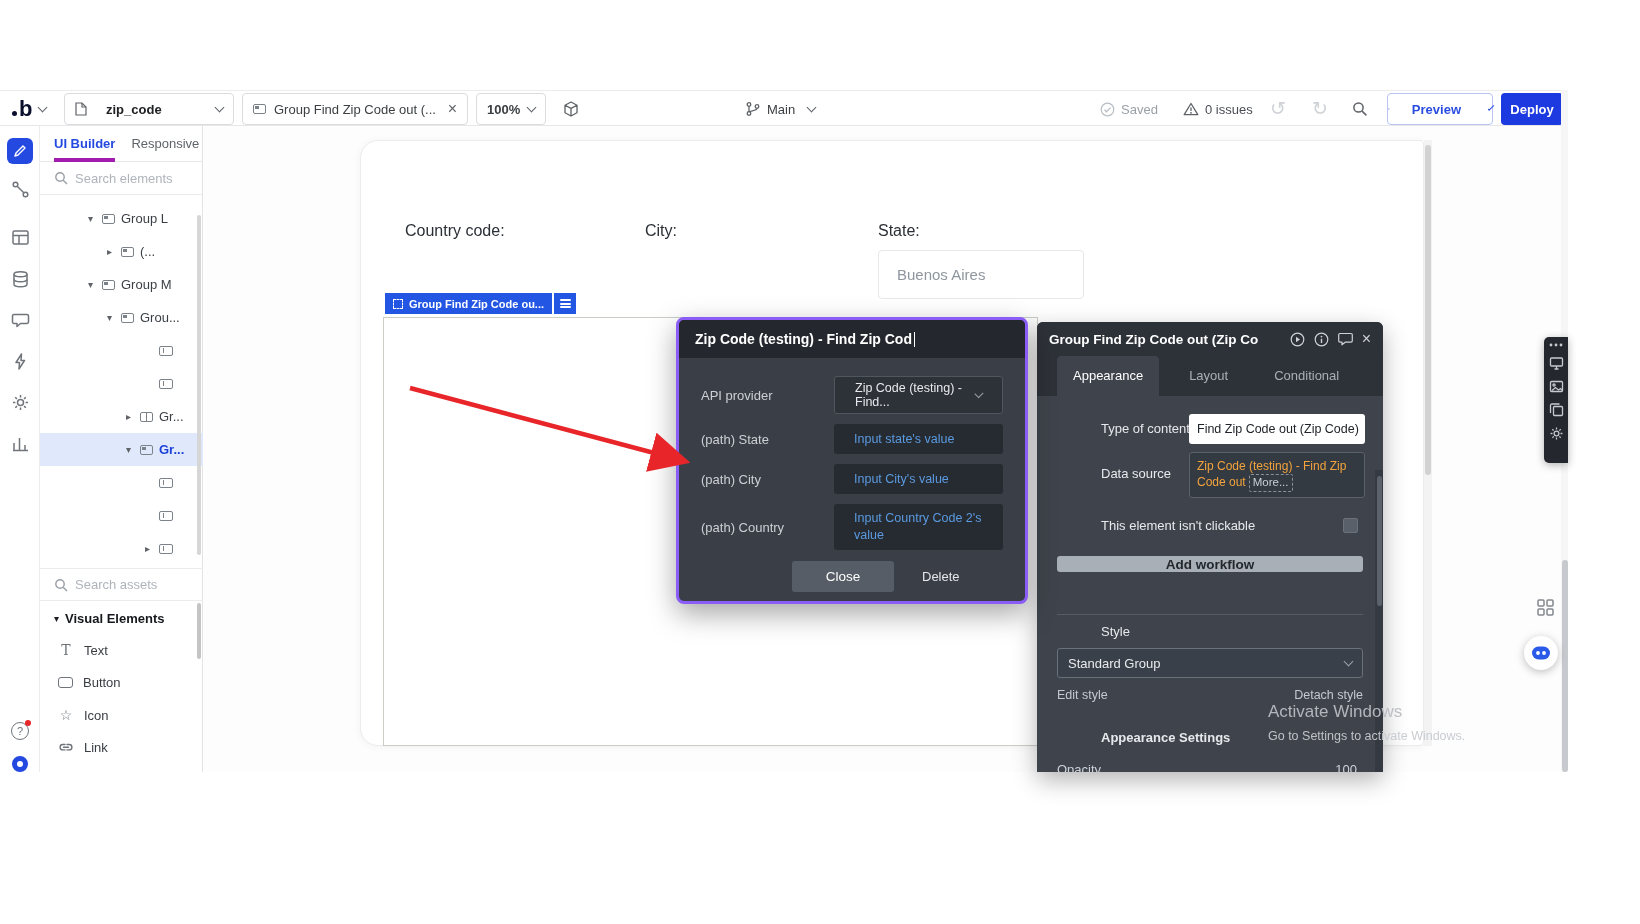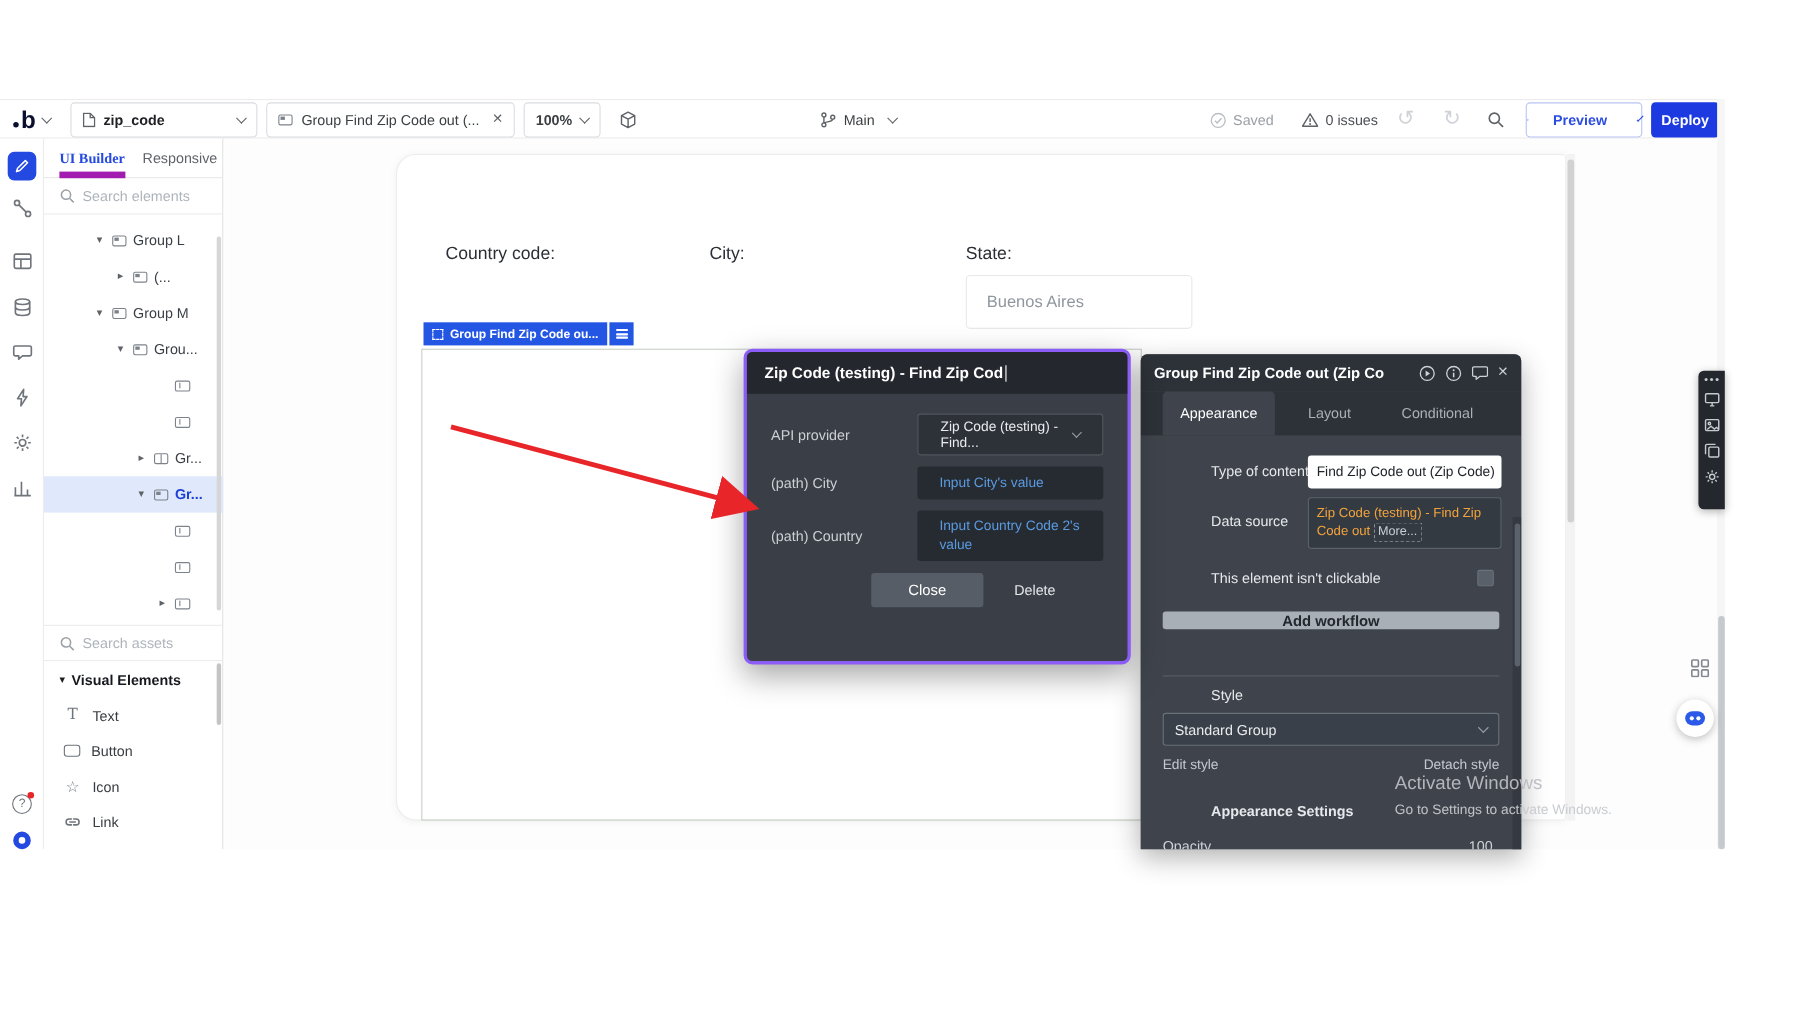--- a/index.html
+++ b/index.html
@@ -41,21 +41,21 @@
   .rail-item{position:absolute;left:0;width:40px;display:flex;justify-content:center;cursor:pointer;}
   .pencil-chip{width:26px;height:26px;border-radius:6px;background:#2449e1;display:flex;align-items:center;justify-content:center;}
   .help-circle{width:18px;height:18px;border:1.5px solid #70757c;border-radius:50%;font-size:11px;color:#70757c;display:flex;align-items:center;justify-content:center;position:relative;}
   .help-dot{position:absolute;right:-3px;top:-3px;width:6px;height:6px;border-radius:50%;background:#e8262a;}
   .blue-ring{width:16px;height:16px;border-radius:50%;border:5px solid #2449e1;}
 
   
   .panel{position:absolute;left:40px;top:126px;width:163px;height:646px;background:#fff;border-right:1px solid #e3e3e3;}
   .panel-tabs{height:36px;border-bottom:1px solid #e8e8e8;display:flex;align-items:center;padding-left:14px;gap:16px;}
   .pt{font-size:13px;color:#5f6368;cursor:pointer;height:36px;line-height:36px;}
-  .pt.active{color:#2449e1;font-weight:bold;border-bottom:6px solid #a21caf;font-family:Liberation Serif, serif;}
+  .pt.active{color:#2449e1;font-weight:bold;border-bottom:4px solid #a21caf;}
   .search-row{height:33px;border-bottom:1px solid #ececec;display:flex;align-items:center;padding-left:14px;gap:7px;}
   .search-row input{border:none;outline:none;font-size:13px;color:#3c4043;width:110px;font-family:inherit;}
   .search-row input::placeholder{color:#aeb4bb;}
   .tree{position:absolute;top:76px;left:0;width:163px;height:366px;overflow:hidden;}
   .trow{height:33px;display:flex;align-items:center;cursor:pointer;}
   .trow.sel{background:#dfe9fb;}
   .tcaret{width:14px;font-size:10px;color:#5f6368;flex:none;}
   .ticon{flex:none;display:inline-block;position:relative;}
   .ticon.group{width:13px;height:10px;border:1.3px solid #7c828a;border-radius:2px;}
   .ticon.group::after{content:"";position:absolute;left:1px;top:1px;width:4px;height:3px;background:#7c828a;}
@@ -157,21 +157,21 @@
 <body>
 
 <div class="toolbar">
   <div class="tb-logo">
     <span class="logo-dot"></span>
     <span class="logo-b">b</span>
     <span class="chev"></span>
   </div>
 
   <div class="tb-box tb-app">
-    <span style="display:flex;align-items:center;gap:7px;">
+    <span style="display:flex;align-items:center;gap:19px;">
       <svg width="12" height="14" viewBox="0 0 12 14">
           <path d="M1 1h6l4 4v8H1z" fill="none" stroke="#5f6368" stroke-width="1.2"></path>
           <path d="M7 1v4h4" fill="none" stroke="#5f6368" stroke-width="1.2"></path>
         </svg>
       <span class="app-name">zip_code</span>
     </span>
     <span class="chev"></span>
   </div>
 
   <div class="tb-box tb-tab">
@@ -457,20 +457,26 @@
   <div class="popup-title">
     <span>Zip Code (testing) - Find Zip Cod</span>
     <span class="txt-cursor"></span>
   </div>
   <div class="popup-body" id="popup-rows">
       <div class="prow">
         <span class="prlabel">API provider</span>
         <div class="prfield dropdown">
           <span>Zip Code (testing) - Find...</span>
           <span class="chev gray"></span>
+        </div>
+      </div>
+      <div class="prow">
+        <span class="prlabel">(path) State</span>
+        <div class="prfield expression">
+          <span>Input state's value</span>
         </div>
       </div>
       <div class="prow">
         <span class="prlabel">(path) City</span>
         <div class="prfield expression">
           <span>Input City's value</span>
         </div>
       </div>
       <div class="prow">
         <span class="prlabel">(path) Country</span>

